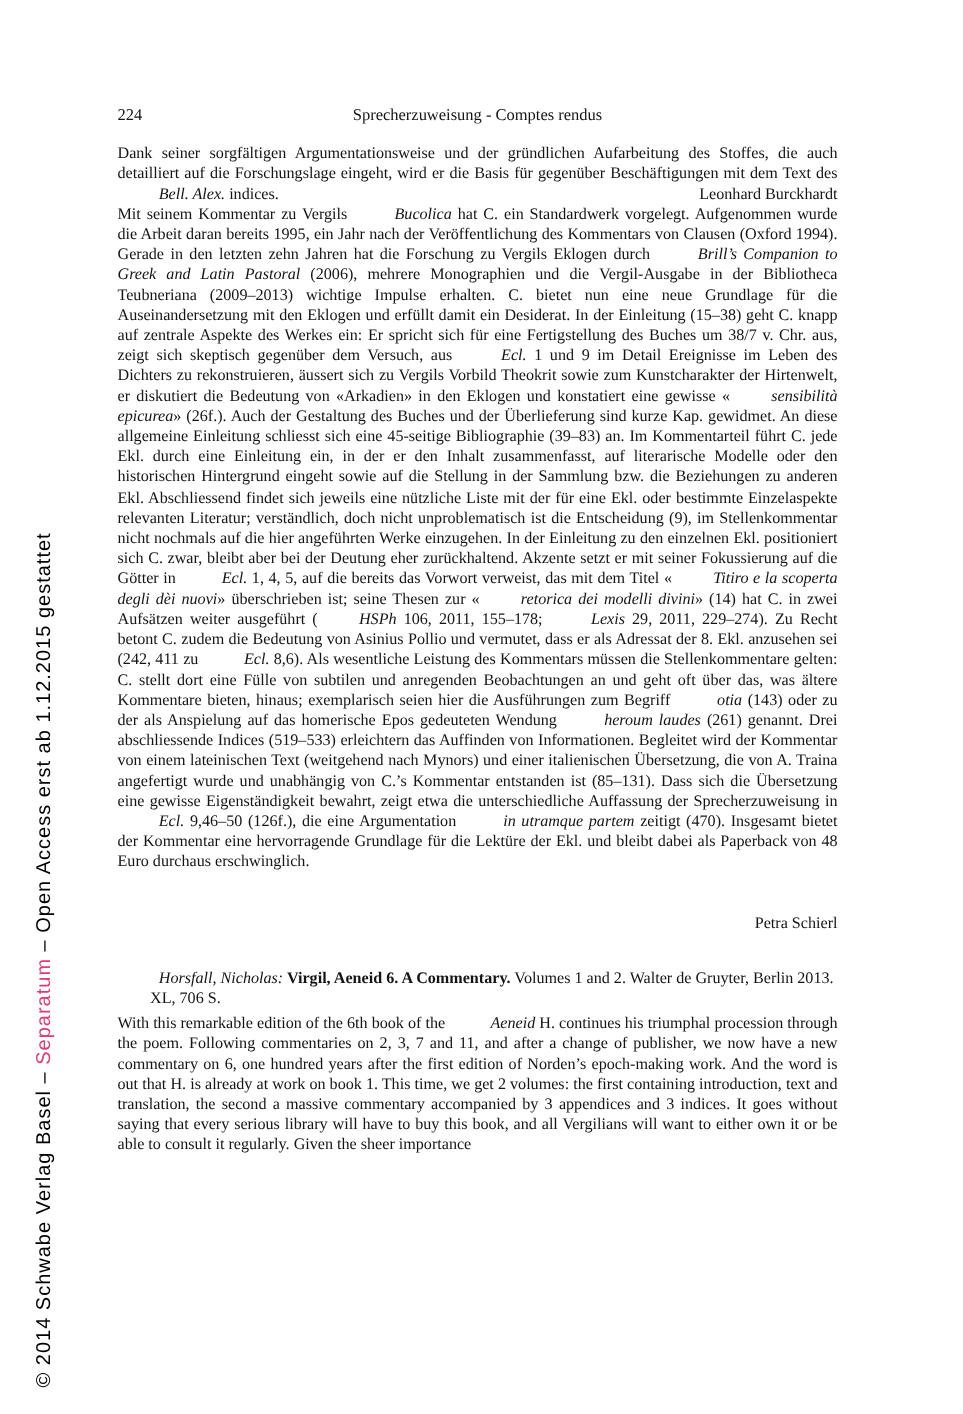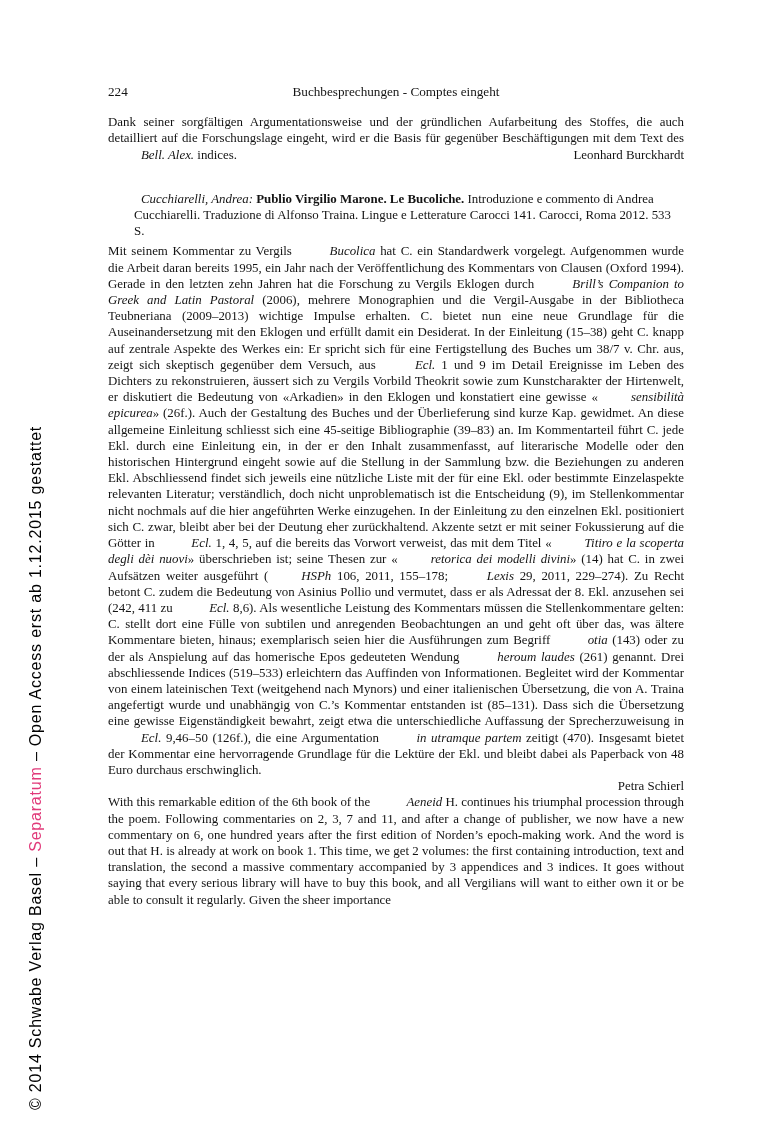--- a/index.html
+++ b/index.html
@@ -23,21 +23,21 @@
     white-space: nowrap;
     font-family: "Liberation Sans", sans-serif;
     font-size: 16px;
     letter-spacing: 0.8px;
     color: #000000;
   }
   .accent { color: var(--accent, #e13a7a); }
 
   .content {
     position: absolute;
-    left: 108px;
+    left: 94px;
     top: 84px;
     width: 576px;
   }
   .page-header {
     position: relative;
     text-align: center;
     font-size: 13.2px;
     line-height: 16.2px;
     margin-bottom: 14px;
   }
@@ -54,49 +54,50 @@
     font-size: 12.9px;
     line-height: 16.2px;
     padding-left: 26px;
     text-indent: -26px;
     margin: 28px 0 4px 0;
   }
   .signature {
     font-size: 12.9px;
     line-height: 16.2px;
     text-align: right;
+    margin-top: 32px;
   }
   .pull-up { margin-top: -16.2px; }
 
   .i { font-style: italic; margin-left: 33px; }
   .b { font-weight: bold; }
 </style>
 </head>
 <body>
 
 <div class="page">
 
   <div class="sidebar-text"><span>© 2014 Schwabe Verlag Basel – </span><span class="accent">Separatum</span><span> – Open Access erst ab 1.12.2015 gestattet</span></div>
 
   <main class="content">
 
     <header class="page-header">
       <span class="page-number">224</span>
-      <span class="running-title">Buchbesprechungen - Comptes eingeht</span>
+      <span class="running-title">Sprecherzuweisung - Comptes rendus</span>
     </header>
 
     <section class="review">
       <p class="review-body" lang="de"><span>Dank seiner sorgfältigen Argumentationsweise und der gründlichen Aufarbeitung des Stoffes, die auch detailliert auf die Forschungslage eingeht, wird er die Basis für gegenüber Beschäftigungen mit dem Text des </span><span class="i">Bell. Alex.</span><span> indices.</span></p>
       <div class="signature pull-up">Leonhard Burckhardt</div>
     </section>
 
     <section class="review">
-      <p class="review-heading" lang="it"><span class="i">Cucchiarelli, Andrea:</span><span class="b"> Publio Virgilio Marone. Le Bucoliche.</span><span> Introduzione e commento di Andrea Cucchiarelli. Traduzione di Alfonso Traina. Lingue e Letterature Carocci 141. Carocci, Roma 2012. 533 S.</span></p>
       <p class="review-body" lang="de"><span>Mit seinem Kommentar zu Vergils </span><span class="i">Bucolica</span><span> hat C. ein Standardwerk vorgelegt. Aufgenommen wurde die Arbeit daran bereits 1995, ein Jahr nach der Veröffentlichung des Kommentars von Clausen (Oxford 1994). Gerade in den letzten zehn Jahren hat die Forschung zu Vergils Eklogen durch </span><span class="i">Brill’s Companion to Greek and Latin Pastoral</span><span> (2006), mehrere Monographien und die Vergil-Ausgabe in der Bibliotheca Teubneriana (2009–2013) wichtige Impulse erhalten. C. bietet nun eine neue Grundlage für die Auseinandersetzung mit den Eklogen und erfüllt damit ein Desiderat. In der Einleitung (15–38) geht C. knapp auf zentrale Aspekte des Werkes ein: Er spricht sich für eine Fertigstellung des Buches um 38/7 v. Chr. aus, zeigt sich skeptisch gegenüber dem Versuch, aus </span><span class="i">Ecl.</span><span> 1 und 9 im Detail Ereignisse im Leben des Dichters zu rekonstruieren, äussert sich zu Vergils Vorbild Theokrit sowie zum Kunstcharakter der Hirtenwelt, er diskutiert die Bedeutung von «Arkadien» in den Eklogen und konstatiert eine gewisse «</span><span class="i">sensibilità epicurea</span><span>» (26f.). Auch der Gestaltung des Buches und der Überlieferung sind kurze Kap. gewidmet. An diese allgemeine Einleitung schliesst sich eine 45-seitige Bibliographie (39–83) an. Im Kommentarteil führt C. jede Ekl. durch eine Einleitung ein, in der er den Inhalt zusammenfasst, auf literarische Modelle oder den historischen Hintergrund eingeht sowie auf die Stellung in der Sammlung bzw. die Beziehungen zu anderen Ekl. Abschliessend findet sich jeweils eine nützliche Liste mit der für eine Ekl. oder bestimmte Einzelaspekte relevanten Literatur; verständlich, doch nicht unproblematisch ist die Entscheidung (9), im Stellenkommentar nicht nochmals auf die hier angeführten Werke einzugehen. In der Einleitung zu den einzelnen Ekl. positioniert sich C. zwar, bleibt aber bei der Deutung eher zurückhaltend. Akzente setzt er mit seiner Fokussierung auf die Götter in </span><span class="i">Ecl.</span><span> 1, 4, 5, auf die bereits das Vorwort verweist, das mit dem Titel «</span><span class="i">Titiro e la scoperta degli dèi nuovi</span><span>» überschrieben ist; seine Thesen zur «</span><span class="i">retorica dei modelli divini</span><span>» (14) hat C. in zwei Aufsätzen weiter ausgeführt (</span><span class="i">HSPh</span><span> 106, 2011, 155–178; </span><span class="i">Lexis</span><span> 29, 2011, 229–274). Zu Recht betont C. zudem die Bedeutung von Asinius Pollio und vermutet, dass er als Adressat der 8. Ekl. anzusehen sei (242, 411 zu </span><span class="i">Ecl.</span><span> 8,6). Als wesentliche Leistung des Kommentars müssen die Stellenkommentare gelten: C. stellt dort eine Fülle von subtilen und anregenden Beobachtungen an und geht oft über das, was ältere Kommentare bieten, hinaus; exemplarisch seien hier die Ausführungen zum Begriff </span><span class="i">otia</span><span> (143) oder zu der als Anspielung auf das homerische Epos gedeuteten Wendung </span><span class="i">heroum laudes</span><span> (261) genannt. Drei abschliessende Indices (519–533) erleichtern das Auffinden von Informationen. Begleitet wird der Kommentar von einem lateinischen Text (weitgehend nach Mynors) und einer italienischen Übersetzung, die von A. Traina angefertigt wurde und unabhängig von C.’s Kommentar entstanden ist (85–131). Dass sich die Übersetzung eine gewisse Eigenständigkeit bewahrt, zeigt etwa die unterschiedliche Auffassung der Sprecherzuweisung in </span><span class="i">Ecl.</span><span> 9,46–50 (126f.), die eine Argumentation </span><span class="i">in utramque partem</span><span> zeitigt (470). Insgesamt bietet der Kommentar eine hervorragende Grundlage für die Lektüre der Ekl. und bleibt dabei als Paperback von 48 Euro durchaus erschwinglich.</span></p>
       <div class="signature">Petra Schierl</div>
     </section>
 
     <section class="review">
+      <p class="review-heading" lang="en"><span class="i">Horsfall, Nicholas:</span><span class="b"> Virgil, Aeneid 6. A Commentary.</span><span> Volumes 1 and 2. Walter de Gruyter, Berlin 2013. XL, 706 S.</span></p>
       <p class="review-body" lang="en"><span>With this remarkable edition of the 6th book of the </span><span class="i">Aeneid</span><span> H. continues his triumphal procession through the poem. Following commentaries on 2, 3, 7 and 11, and after a change of publisher, we now have a new commentary on 6, one hundred years after the first edition of Norden’s epoch-making work. And the word is out that H. is already at work on book 1. This time, we get 2 volumes: the first containing introduction, text and translation, the second a massive commentary accompanied by 3 appendices and 3 indices. It goes without saying that every serious library will have to buy this book, and all Vergilians will want to either own it or be able to consult it regularly. Given the sheer importance</span></p>
     </section>
 
   </main>
 </div>
 
 </body></html>

